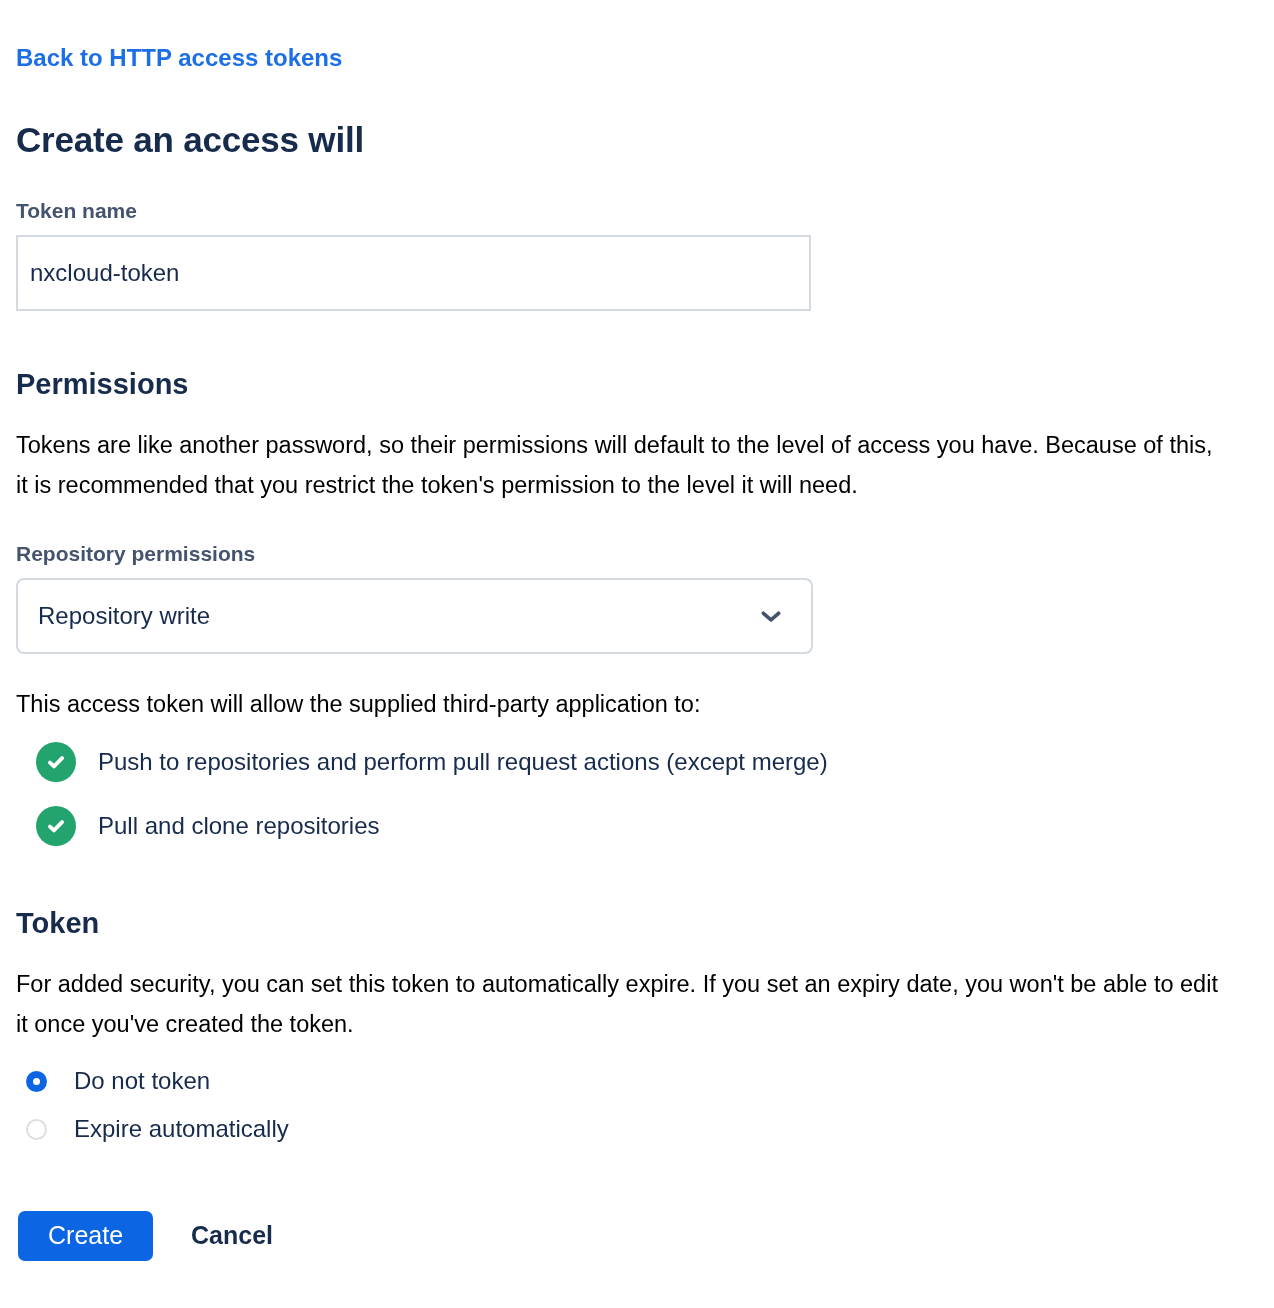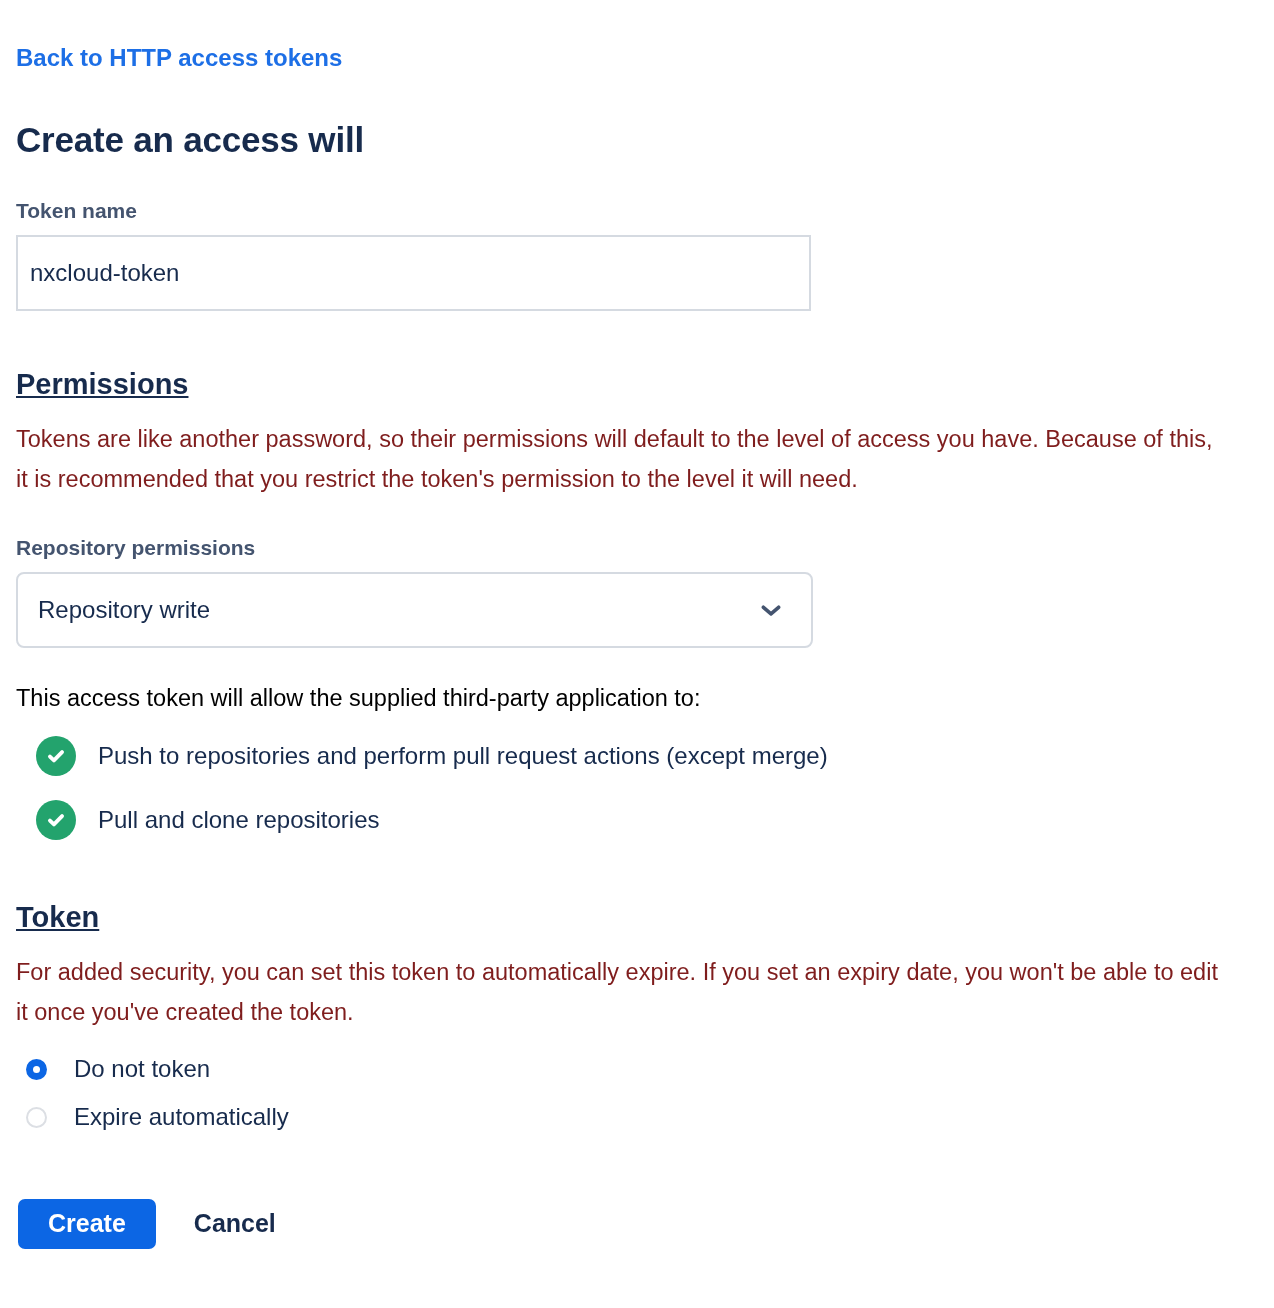--- a/index.html
+++ b/index.html
@@ -54,28 +54,27 @@
     outline: none;
     background: #ffffff;
   }
 
   h2.section-heading {
     margin-top: 54px;
     font-size: 29px;
     font-weight: 600;
     line-height: 38px;
     color: #172B4D;
-    text-decoration: underline;
   }
 
   p.body-text {
-    margin-top: 16px;
+    margin-top: 22px;
     font-size: 23.5px;
     line-height: 40px;
-    color: #7f1d1d;
+    color: #000000;
     max-width: 1210px;
   }
 
   .select-box {
     margin-top: 11px;
     width: 797px;
     height: 76px;
     border: 2px solid #D5DAE1;
     border-radius: 8px;
     background: #ffffff;
@@ -180,21 +179,21 @@
   }
   .btn-primary {
     height: 50px;
     padding: 0 30px;
     background: #0C66E4;
     color: #ffffff;
     border: none;
     border-radius: 7px;
     font-family: "Liberation Sans", sans-serif;
     font-size: 25px;
-    font-weight: 700;
+    font-weight: 400;
     cursor: pointer;
     margin-left: 2px;
   }
   .btn-subtle {
     height: 63px;
     padding: 0 24px;
     margin-left: 14px;
     background: transparent;
     border: none;
     border-radius: 7px;

